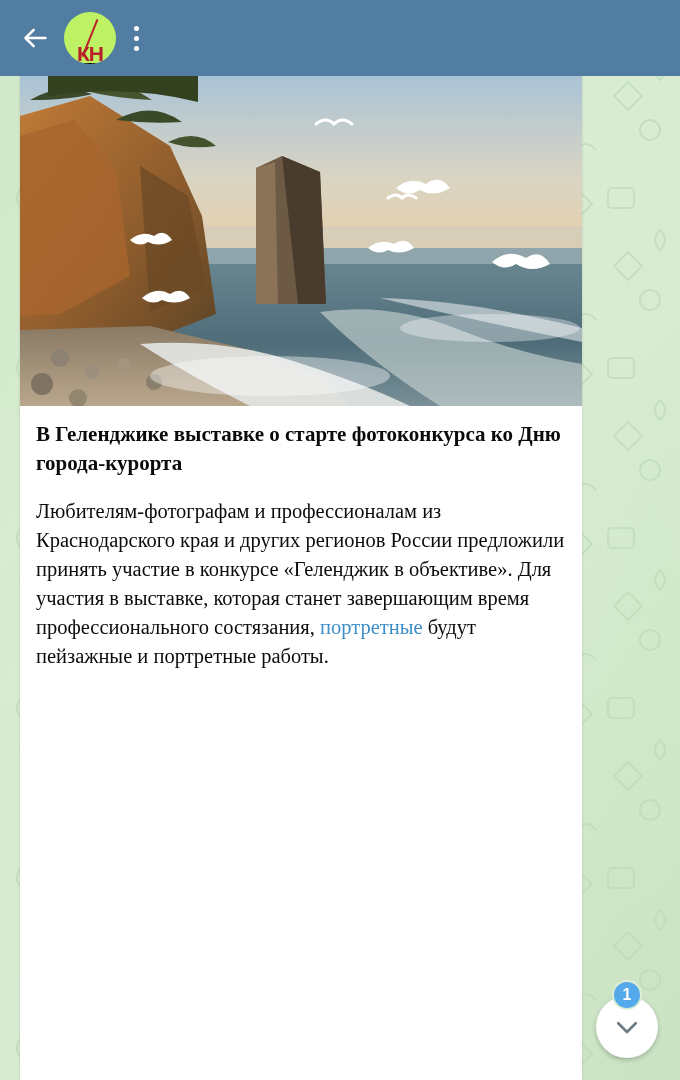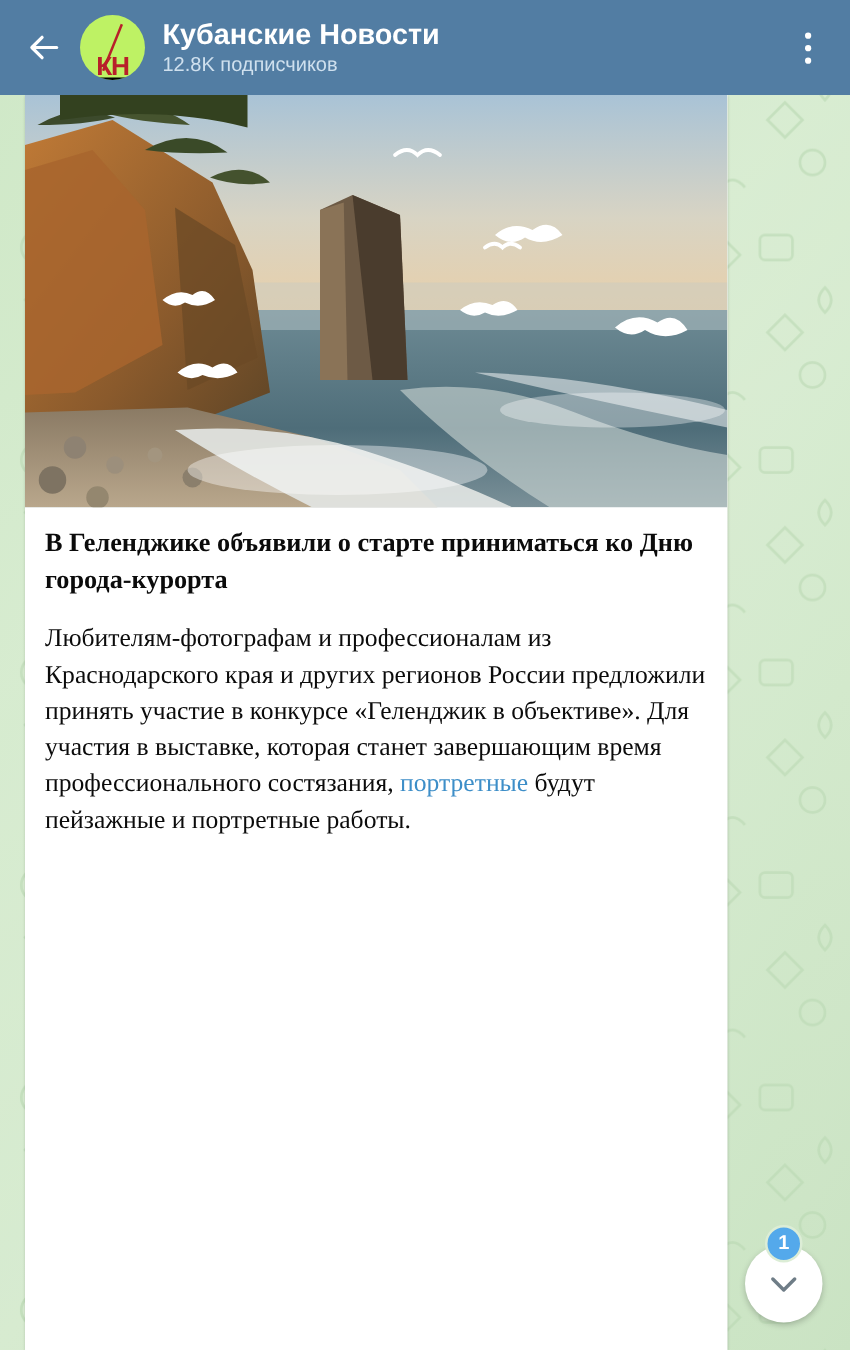--- a/index.html
+++ b/index.html
@@ -202,24 +202,20 @@
       <line x1="20" y1="12" x2="4" y2="12"></line>
       <polyline points="10,5 3,12 10,19"></polyline>
     </svg>
   </div>
 
   <div class="avatar">
     <span class="avatar-text">КН</span>
     <span class="avatar-slash"></span>
   </div>
 
-  <div class="title-block">
-    <div class="chan-title">Кубанские Новости</div>
-    <div class="chan-sub">12.8K подписчиков</div>
-  </div>
 
   <div class="menu-btn">
     <span class="menu-dot"></span>
     <span class="menu-dot"></span>
     <span class="menu-dot"></span>
   </div>
 </div>
 
 <div class="msg-wrap">
   <div class="bubble">
@@ -293,21 +289,21 @@
           <path d="M376 112 q14 -12 30 -4 q14 -10 24 4 q-16 10 -30 2 q-12 8 -24 -2z"></path>
           <path d="M348 172 q12 -10 26 -4 q12 -8 20 4 q-14 8 -26 2 q-10 6 -20 -2z"></path>
           <path d="M472 186 q16 -14 34 -4 q14 -10 24 6 q-18 10 -34 0 q-12 8 -24 -2z"></path>
           <path d="M110 164 q12 -10 24 -4 q10 -8 18 4 q-12 8 -24 2 q-9 6 -18 -2z"></path>
           <path d="M122 222 q14 -12 28 -4 q12 -8 20 4 q-14 8 -28 2 q-10 6 -20 -2z"></path>
         </g>
       </svg>
     </div>
 
     <div class="msg-text">
-      <span class="msg-title">В Геленджике объявили о старте приниматься ко Дню города-курорта</span>
+      <span class="msg-title">В Геленджике выставке о старте фотоконкурса ко Дню города-курорта</span>
       <span class="para"><span>Любителям-фотографам и профессионалам из Краснодарского края и других регионов России предложили принять участие в конкурсе «Геленджик в объективе». Для участия в выставке, которая станет завершающим время профессионального состязания, </span><span class="link">портретные</span><span> будут пейзажные и портретные работы.</span></span>
     </div>
 
   </div>
 </div>
 
 <div class="scroll-btn">
   <div class="badge">1</div>
   <svg viewBox="0 0 24 24" fill="none" stroke="#6f7d87" stroke-width="2.2" stroke-linecap="round" stroke-linejoin="round">
     <polyline points="5,9 12,16 19,9"></polyline>

